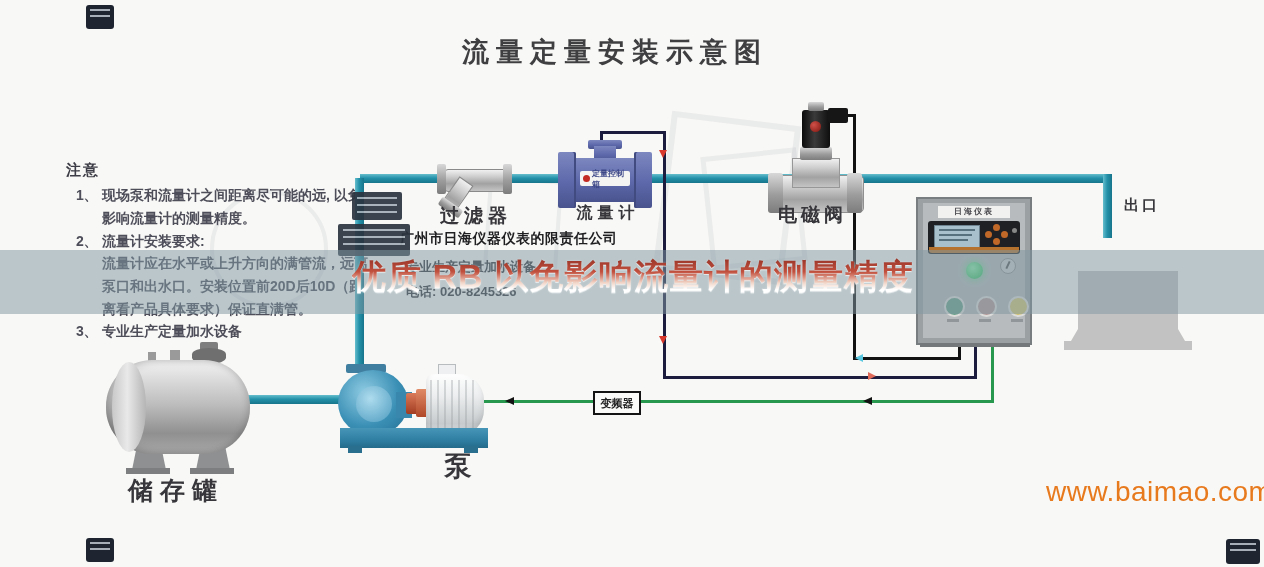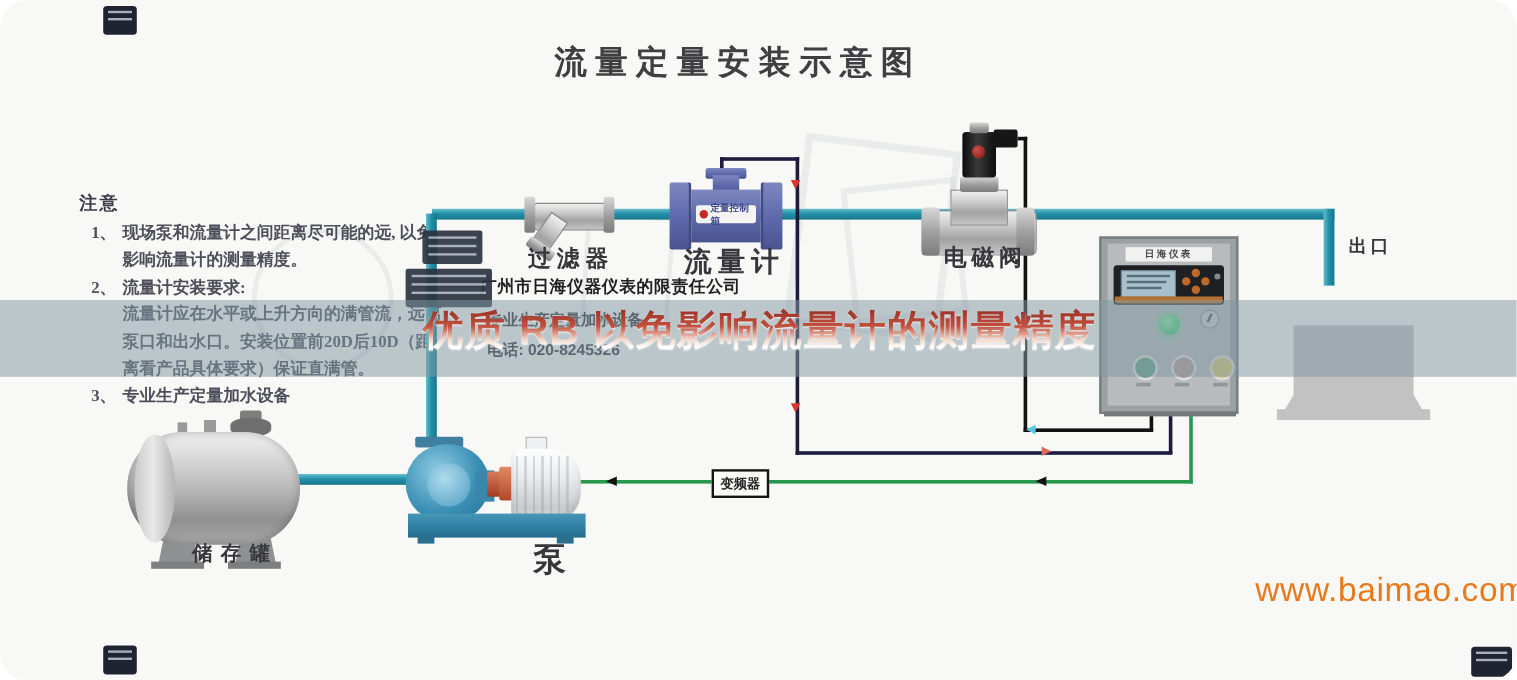--- a/index.html
+++ b/index.html
@@ -1,30 +1,30 @@
 <!DOCTYPE html>
 <html><head>
 <meta charset="utf-8">
 <style>
   html,body{margin:0;padding:0;background:#ffffff;}
   .stage{position:relative;width:1264px;height:567px;background:#f8f8f6;overflow:hidden;
-         font-family:"Liberation Sans","DejaVu Sans",sans-serif;border-radius:23px;}
+         font-family:"Liberation Sans","DejaVu Sans",sans-serif;}
   .abs{position:absolute;}
   
   .pipe-h{background:linear-gradient(180deg,#66becd 0%,#2492aa 45%,#17758b 100%);}
   .pipe-v{background:linear-gradient(90deg,#66becd 0%,#2492aa 45%,#17758b 100%);}
   
   .wire-navy{background:#1c1c3e;}
   .wire-black{background:#121212;}
   .wire-green{background:#27984e;}
   .arr{width:0;height:0;border:5px solid transparent;}
   
   .lbl{font-family:"DejaVu Serif","Liberation Serif",serif;color:#36363b;font-weight:700;}
   
-  .notes{width:302px;color:#4e4e5a;font-size:14px;line-height:1.62;font-weight:700;font-family:Liberation Serif, serif;}
+  .notes{width:302px;color:#4e4e5a;font-size:14px;line-height:1.62;font-weight:700;}
   .notes .head{font-size:15px;letter-spacing:2px;margin-bottom:2px;color:#3c3c46;}
   .note-item{display:flex;margin-left:10px;}
   .note-num{width:26px;flex:none;}
   .note-text{flex:1;}
   .note-sub{margin-left:36px;}
   
   .band{left:0;top:250px;width:1264px;height:64px;background:rgba(128,152,162,0.52);z-index:50;}
   .headline{left:352px;top:255px;width:600px;z-index:60;
     font-size:34px;font-weight:900;letter-spacing:1px;line-height:42px;white-space:nowrap;
     background:linear-gradient(180deg,#8f2f24 0%,#c2503e 40%,#f2d6c8 66%,#ffffff 82%);
@@ -114,34 +114,34 @@
     <div class="abs blue-part" style="left:588px;top:140px;width:34px;height:9px;border-radius:2px;"></div>
     <div class="abs blue-part" style="left:594px;top:146px;width:22px;height:16px;"></div>
     <div class="abs blue-part" style="left:558px;top:152px;width:18px;height:56px;border-radius:2px;box-shadow:inset -2px 0 0 #414b80;"></div>
     <div class="abs blue-part" style="left:634px;top:152px;width:18px;height:56px;border-radius:2px;box-shadow:inset 2px 0 0 #414b80;"></div>
     <div class="abs blue-part" style="left:576px;top:158px;width:58px;height:44px;"></div>
     <div class="abs" style="left:580px;top:171px;width:50px;height:15px;background:#f4f4f2;border-radius:2px;display:flex;align-items:center;padding-left:3px;box-sizing:border-box;">
       <span style="width:7px;height:7px;border-radius:50%;background:#c22a22;flex:none;"></span>
       <span style="font-size:8px;color:#3c4788;font-weight:700;margin-left:2px;letter-spacing:0;">定量控制箱</span>
     </div>
   </div>
-  <div class="abs lbl" style="left:562px;top:203px;width:92px;text-align:right;font-size:23px;letter-spacing:5px;">流量计</div>
+  <div class="abs lbl" style="left:562px;top:203px;width:92px;text-align:center;font-size:16px;letter-spacing:5px;">流量计</div>
 
   <div>
     <div class="abs metal" style="left:768px;top:175px;width:94px;height:36px;border-radius:5px;border:1px solid #909090;"></div>
     <div class="abs metal-dark" style="left:768px;top:173px;width:15px;height:40px;border-radius:3px;"></div>
     <div class="abs metal-dark" style="left:847px;top:173px;width:15px;height:40px;border-radius:3px;"></div>
     <div class="abs metal" style="left:792px;top:158px;width:46px;height:28px;border:1px solid #979797;"></div>
     <div class="abs metal-dark" style="left:800px;top:147px;width:32px;height:13px;border-radius:2px;"></div>
     <div class="abs" style="left:802px;top:110px;width:28px;height:38px;border-radius:3px;background:linear-gradient(90deg,#0c0c0c,#3a3a3a 45%,#0e0e0e);"></div>
     <div class="abs" style="left:810px;top:121px;width:11px;height:11px;border-radius:50%;background:radial-gradient(circle at 35% 35%,#d05048,#7c1610);"></div>
     <div class="abs metal-dark" style="left:808px;top:102px;width:16px;height:9px;border-radius:2px;"></div>
     <div class="abs" style="left:828px;top:108px;width:20px;height:15px;background:#161616;border-radius:2px;"></div>
   </div>
-  <div class="abs lbl" style="left:778px;top:202px;width:86px;text-align:center;font-size:19px;letter-spacing:4px;">电磁阀</div>
+  <div class="abs lbl" style="left:778px;top:202px;width:86px;text-align:left;font-size:19px;letter-spacing:4px;">电磁阀</div>
 
   <div class="abs lbl" style="left:1124px;top:196px;font-size:15px;letter-spacing:3px;">出口</div>
 
   <div>
     <div class="abs" style="left:916px;top:197px;width:116px;height:148px;background:#9ba0a3;border:2px solid #787d80;box-sizing:border-box;"></div>
     <div class="abs" style="left:923px;top:203px;width:102px;height:135px;background:#b7bbbd;"></div>
     <div class="abs" style="left:938px;top:206px;width:72px;height:12px;background:#f1f1ef;text-align:center;font-size:8px;line-height:12px;letter-spacing:2px;color:#45454a;font-weight:700;">日海仪表</div>
     <div class="abs" style="left:928px;top:221px;width:92px;height:33px;background:#1e2024;border-radius:3px;"></div>
     <div class="abs" style="left:934px;top:225px;width:46px;height:23px;background:#a8c0cc;box-shadow:inset 0 0 0 1px #6e8490;">
       <div style="height:2px;background:#57707e;margin:4px 5px 0 5px;"></div>
@@ -174,21 +174,21 @@
     <div class="abs" style="left:170px;top:350px;width:10px;height:14px;background:#9a9a9a;"></div>
     <div class="abs" style="left:200px;top:342px;width:18px;height:10px;background:#7e7e7e;border-radius:2px;"></div>
     <div class="abs" style="left:192px;top:348px;width:34px;height:16px;background:#6f6f6f;border-radius:50%/40%;"></div>
     <div class="abs" style="left:132px;top:440px;width:34px;height:30px;background:#8f9092;clip-path:polygon(0 100%,18% 0,82% 0,100% 100%);"></div>
     <div class="abs" style="left:196px;top:440px;width:34px;height:30px;background:#8f9092;clip-path:polygon(0 100%,18% 0,82% 0,100% 100%);"></div>
     <div class="abs" style="left:126px;top:468px;width:44px;height:6px;background:#7d7e80;"></div>
     <div class="abs" style="left:190px;top:468px;width:44px;height:6px;background:#7d7e80;"></div>
     <div class="abs" style="left:106px;top:360px;width:144px;height:94px;border-radius:46px;background:linear-gradient(180deg,#f3f3f3 0%,#dcdcdc 20%,#bcbcbc 48%,#909090 78%,#a9a9a9 100%);box-shadow:inset 6px 0 10px rgba(0,0,0,0.18), inset -3px 0 6px rgba(0,0,0,0.12);"></div>
     <div class="abs" style="left:112px;top:362px;width:34px;height:90px;border-radius:50%;background:linear-gradient(90deg,#c8c8c8,#e9e9e9 45%,#b5b5b5);"></div>
   </div>
-  <div class="abs lbl" style="left:128px;top:450px;width:136px;text-align:center;font-size:17px;letter-spacing:7px;">储存罐</div>
+  <div class="abs lbl" style="left:128px;top:474px;width:136px;font-size:25px;letter-spacing:7px;">储存罐</div>
 
   <div>
     <div class="abs" style="left:346px;top:364px;width:40px;height:9px;background:#417fa0;border-radius:2px;"></div>
     <div class="abs" style="left:338px;top:370px;width:70px;height:66px;border-radius:50%;background:radial-gradient(circle at 38% 34%,#8ecbe2,#3a8fb5 55%,#246d93);"></div>
     <div class="abs" style="left:356px;top:386px;width:36px;height:36px;border-radius:50%;background:radial-gradient(circle at 40% 35%,#aedcee,#4e9cc0);"></div>
     <div class="abs" style="left:396px;top:392px;width:16px;height:26px;background:#3a87ad;"></div>
     <div class="abs" style="left:406px;top:393px;width:13px;height:21px;background:linear-gradient(180deg,#d97a58,#a23c22);border-radius:2px;"></div>
     <div class="abs" style="left:416px;top:389px;width:13px;height:28px;background:linear-gradient(180deg,#e08a66,#b04828);border-radius:2px;"></div>
     <div class="abs" style="left:438px;top:364px;width:16px;height:12px;background:#eef0f1;border:1px solid #b9bcbe;"></div>
     <div class="abs" style="left:426px;top:374px;width:58px;height:62px;border-radius:8px 26px 26px 8px;background:linear-gradient(180deg,#ffffff 0%,#eceeef 35%,#c7cbcd 80%,#dadddf 100%);box-shadow:inset 0 -4px 6px rgba(0,0,0,0.12);"></div>

